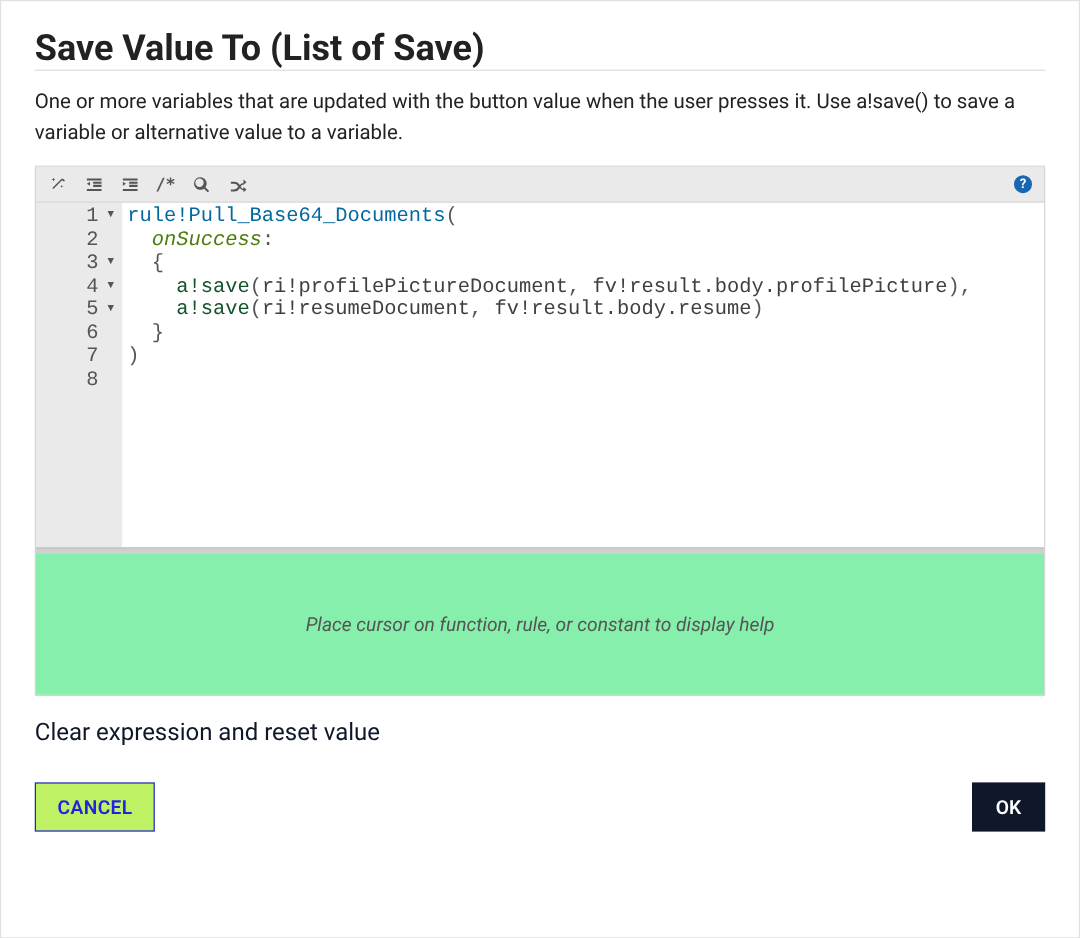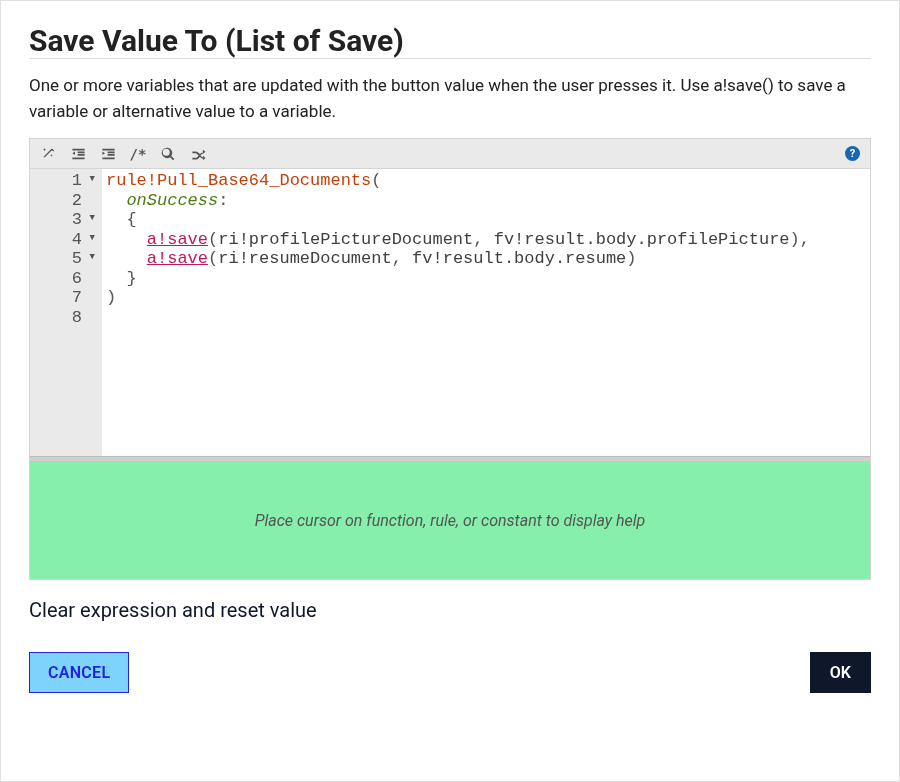--- a/index.html
+++ b/index.html
@@ -101,24 +101,24 @@
       flex: 1;
       background: #fff;
       font-family: "Consolas", "Courier New", monospace;
       font-size: 17px;
       line-height: 1.15;
       padding: 2px 0 0 4px;
       white-space: pre;
       color: #444;
       overflow: hidden;
     }
-    .tok-rule { color: #c2410c; }
+    .tok-rule { color: #0369a1; }
     .tok-kw   { color: #4d7c0f; font-style: italic; }
     .tok-punc { color: #555; }
-    .tok-fn   { color: #be185d; text-decoration: underline; }
+    .tok-fn   { color: #14532d; }
     .tok-var  { color: #404040; }
     .editor-divider {
       height: 5px;
       background: #cfcfcf;
       border-top: 1px solid #bbb;
     }
     .help-area {
       height: 118px;
       background: #86efac;
       display: flex;
@@ -145,21 +145,21 @@
       font-size: 16px;
       font-weight: 600;
       padding: 10px 18px;
       cursor: pointer;
       font-family: inherit;
       min-width: 56px;
       text-align: center;
     }
     .btn-cancel {
       border: 1.5px solid #2322df;
-      background: #7dd3fc;
+      background: #bef264;
       color: #2322df;
       letter-spacing: 0.3px;
     }
     .btn-ok {
       border: none;
       background: #0f172a;
       color: #fff;
       padding: 11px 20px;
     }
   </style>

